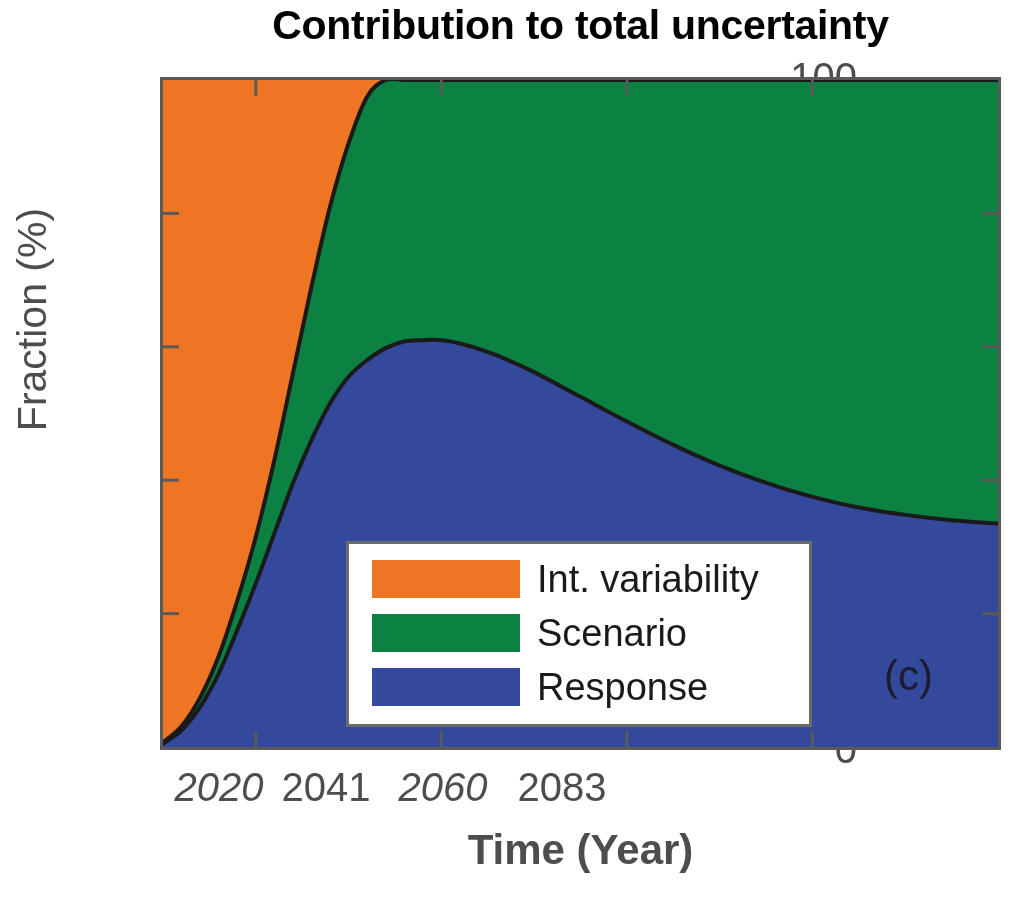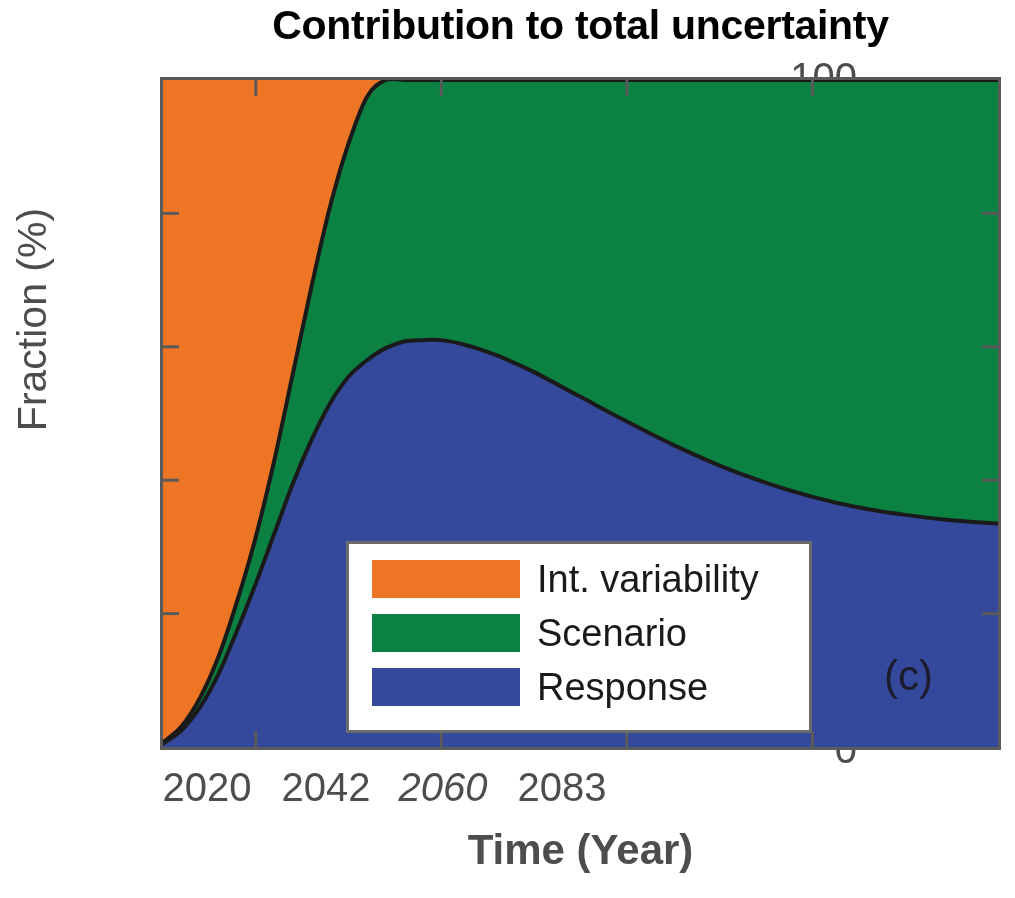--- a/index.html
+++ b/index.html
@@ -86,21 +86,21 @@
     font-size: 42px;
     color: #4d4d4d;
     white-space: nowrap;
     font-weight: bold;
   }
   #legend-box {
     position: absolute;
     left: 343px;
     top: 538px;
     width: 466px;
-    padding: 8px 0 16px 0;
+    padding: 8px 0 10px 0;
     box-sizing: border-box;
     background: #ffffff;
     border: 3px solid #6b6b6b;
   }
   .legend-row {
     display: flex;
     align-items: center;
     height: 54px;
     padding-left: 23px;
   }
@@ -134,22 +134,22 @@
 
   <div class="ytick-label" style="top:57px;">100</div>
   <div class="ytick-label" style="top:191px;">80</div>
   <div class="ytick-label" style="top:326px;">60</div>
   <div class="ytick-label" style="top:460px;">40</div>
   <div class="ytick-label" style="top:595px;">20</div>
   <div class="ytick-label" style="top:729px;">0</div>
 
   <div id="ylabel">Fraction (%)</div>
 
-  <div class="xtick-label" style="left:127px; top:767px;">2020</div>
-  <div class="xtick-label" style="left:246px; top:767px;">2042</div>
+  <div class="xtick-label" style="left:139px; top:767px;font-style:italic;">2020</div>
+  <div class="xtick-label" style="left:246px; top:767px;">2041</div>
   <div class="xtick-label" style="left:363px; top:767px;font-style:italic;">2060</div>
   <div class="xtick-label" style="left:482px; top:767px;">2083</div>
 
   <div id="xlabel">Time (Year)</div>
 
   <div id="plot-area">
     <svg id="plot-svg" width="835" height="667" viewBox="0 0 835 667">
       <g>
 
         <path id="area-intvar" d="M0,0 L835,0 L835,667 L0,667 Z" fill="#ed7523"></path>

